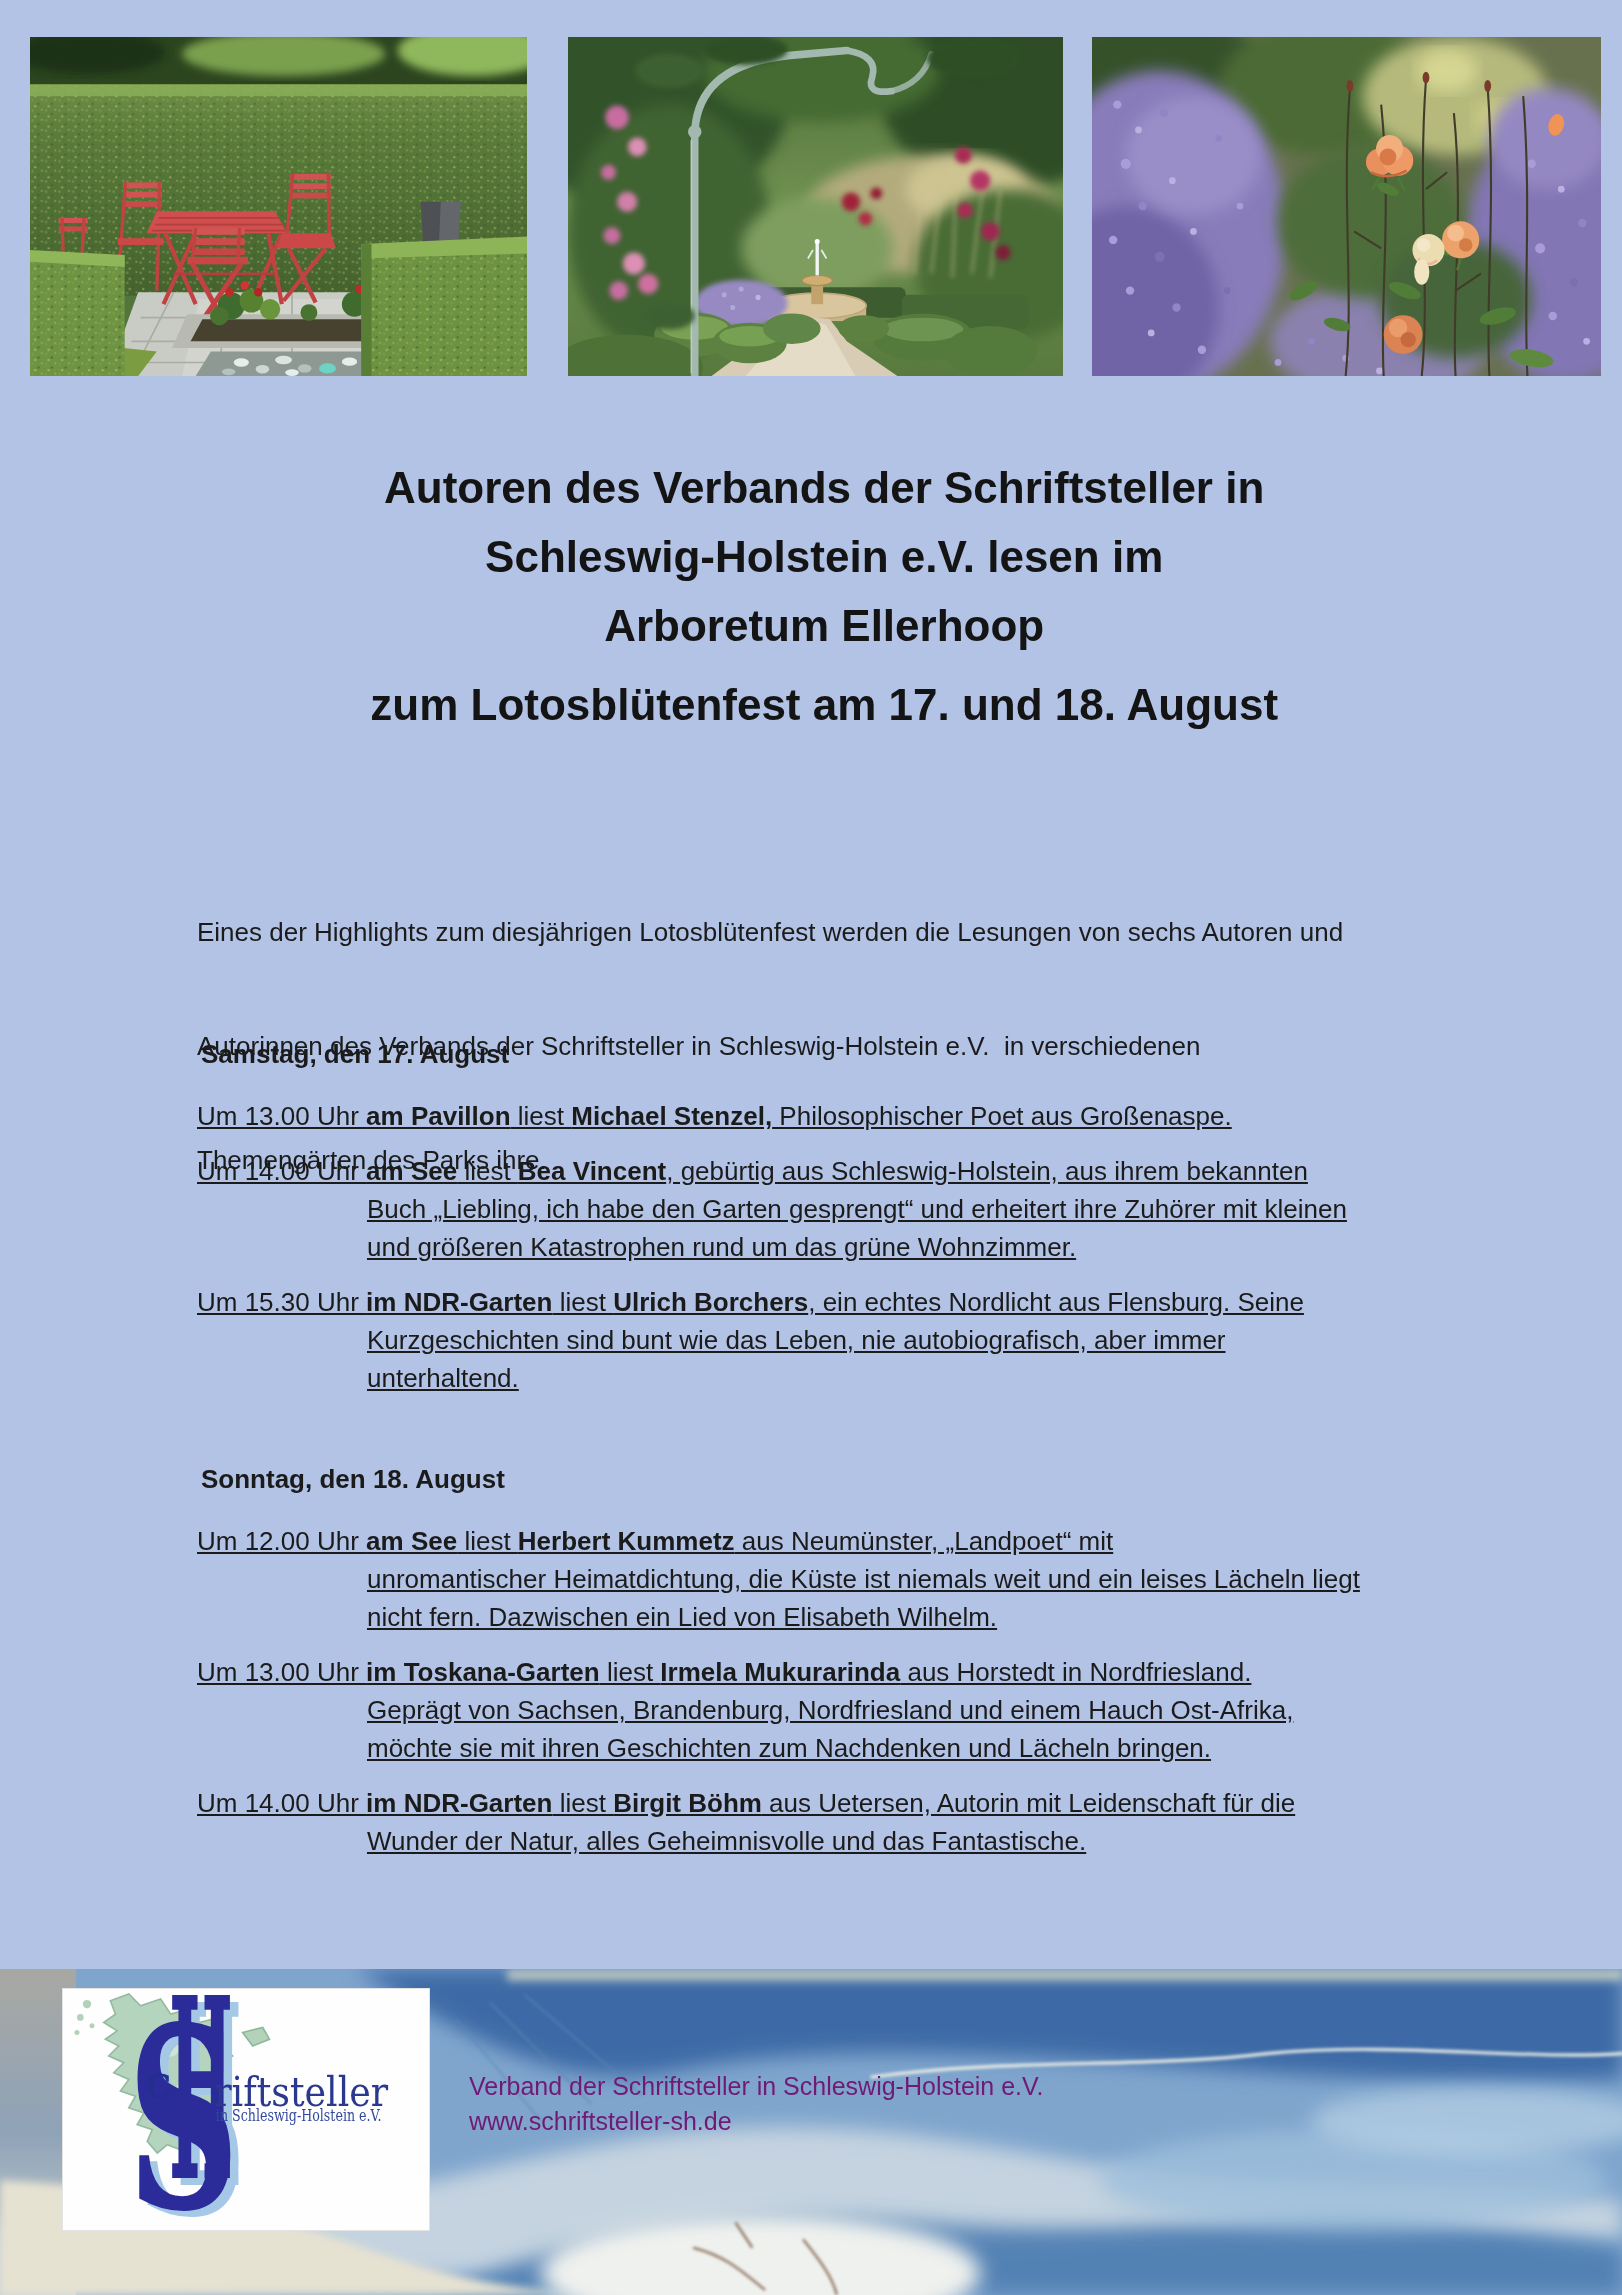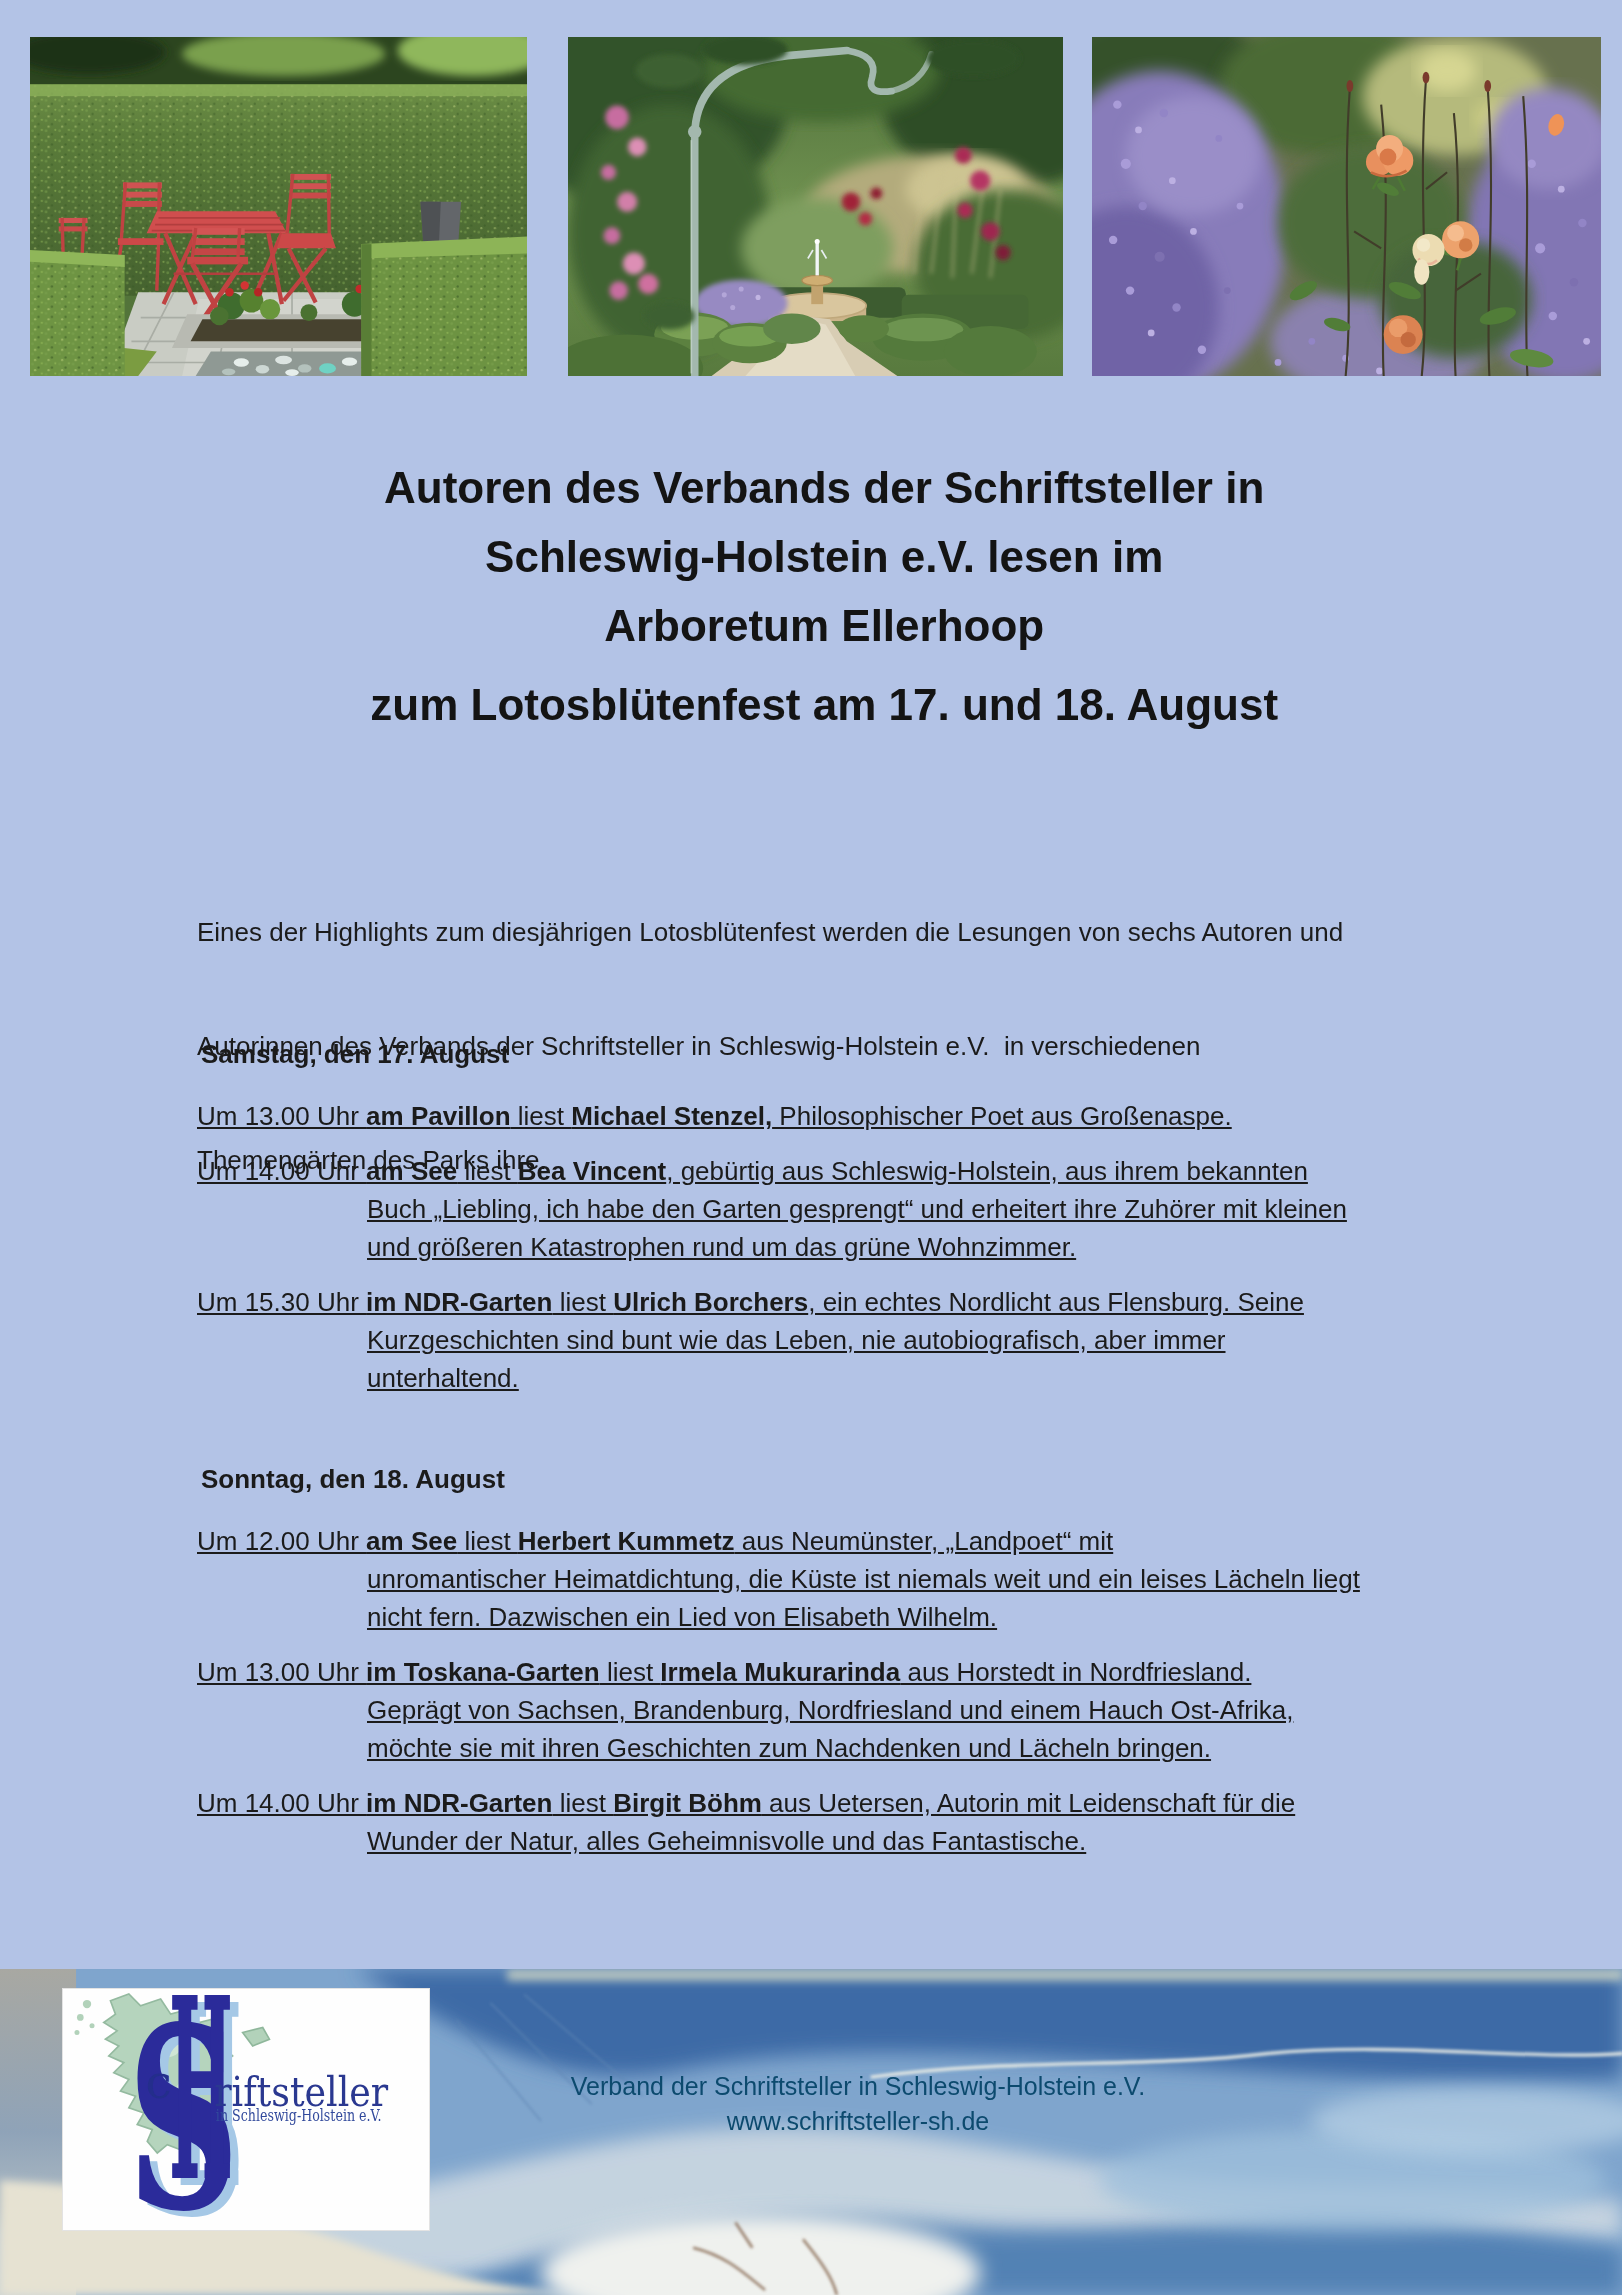--- a/index.html
+++ b/index.html
@@ -46,21 +46,21 @@
   
   .footer{position:absolute;left:0;top:1969px;width:1623px;height:326px;}
   .footer .marble{position:absolute;left:0;top:0;width:1623px;height:326px;}
   .logo-box{
     position:absolute;left:62px;top:18.6px;width:368px;height:243px;
     background:#fefefe;border:0.8px solid #e3e3e3;box-sizing:border-box;
   }
   .logo-box svg{display:block;width:100%;height:100%;}
   .footer-text{
     position:absolute;left:469px;top:100px;width:778px;
-    text-align:center;font-size:25px;line-height:35px;color:#0c4a6e;
+    font-size:25px;line-height:35px;color:#701a75;
   }
 </style>
 </head>
 <body>
 
 <div class="page">
 
   <div class="photo" id="photo1">
     <svg viewBox="0 0 588 401" preserveAspectRatio="none">
       <defs>

